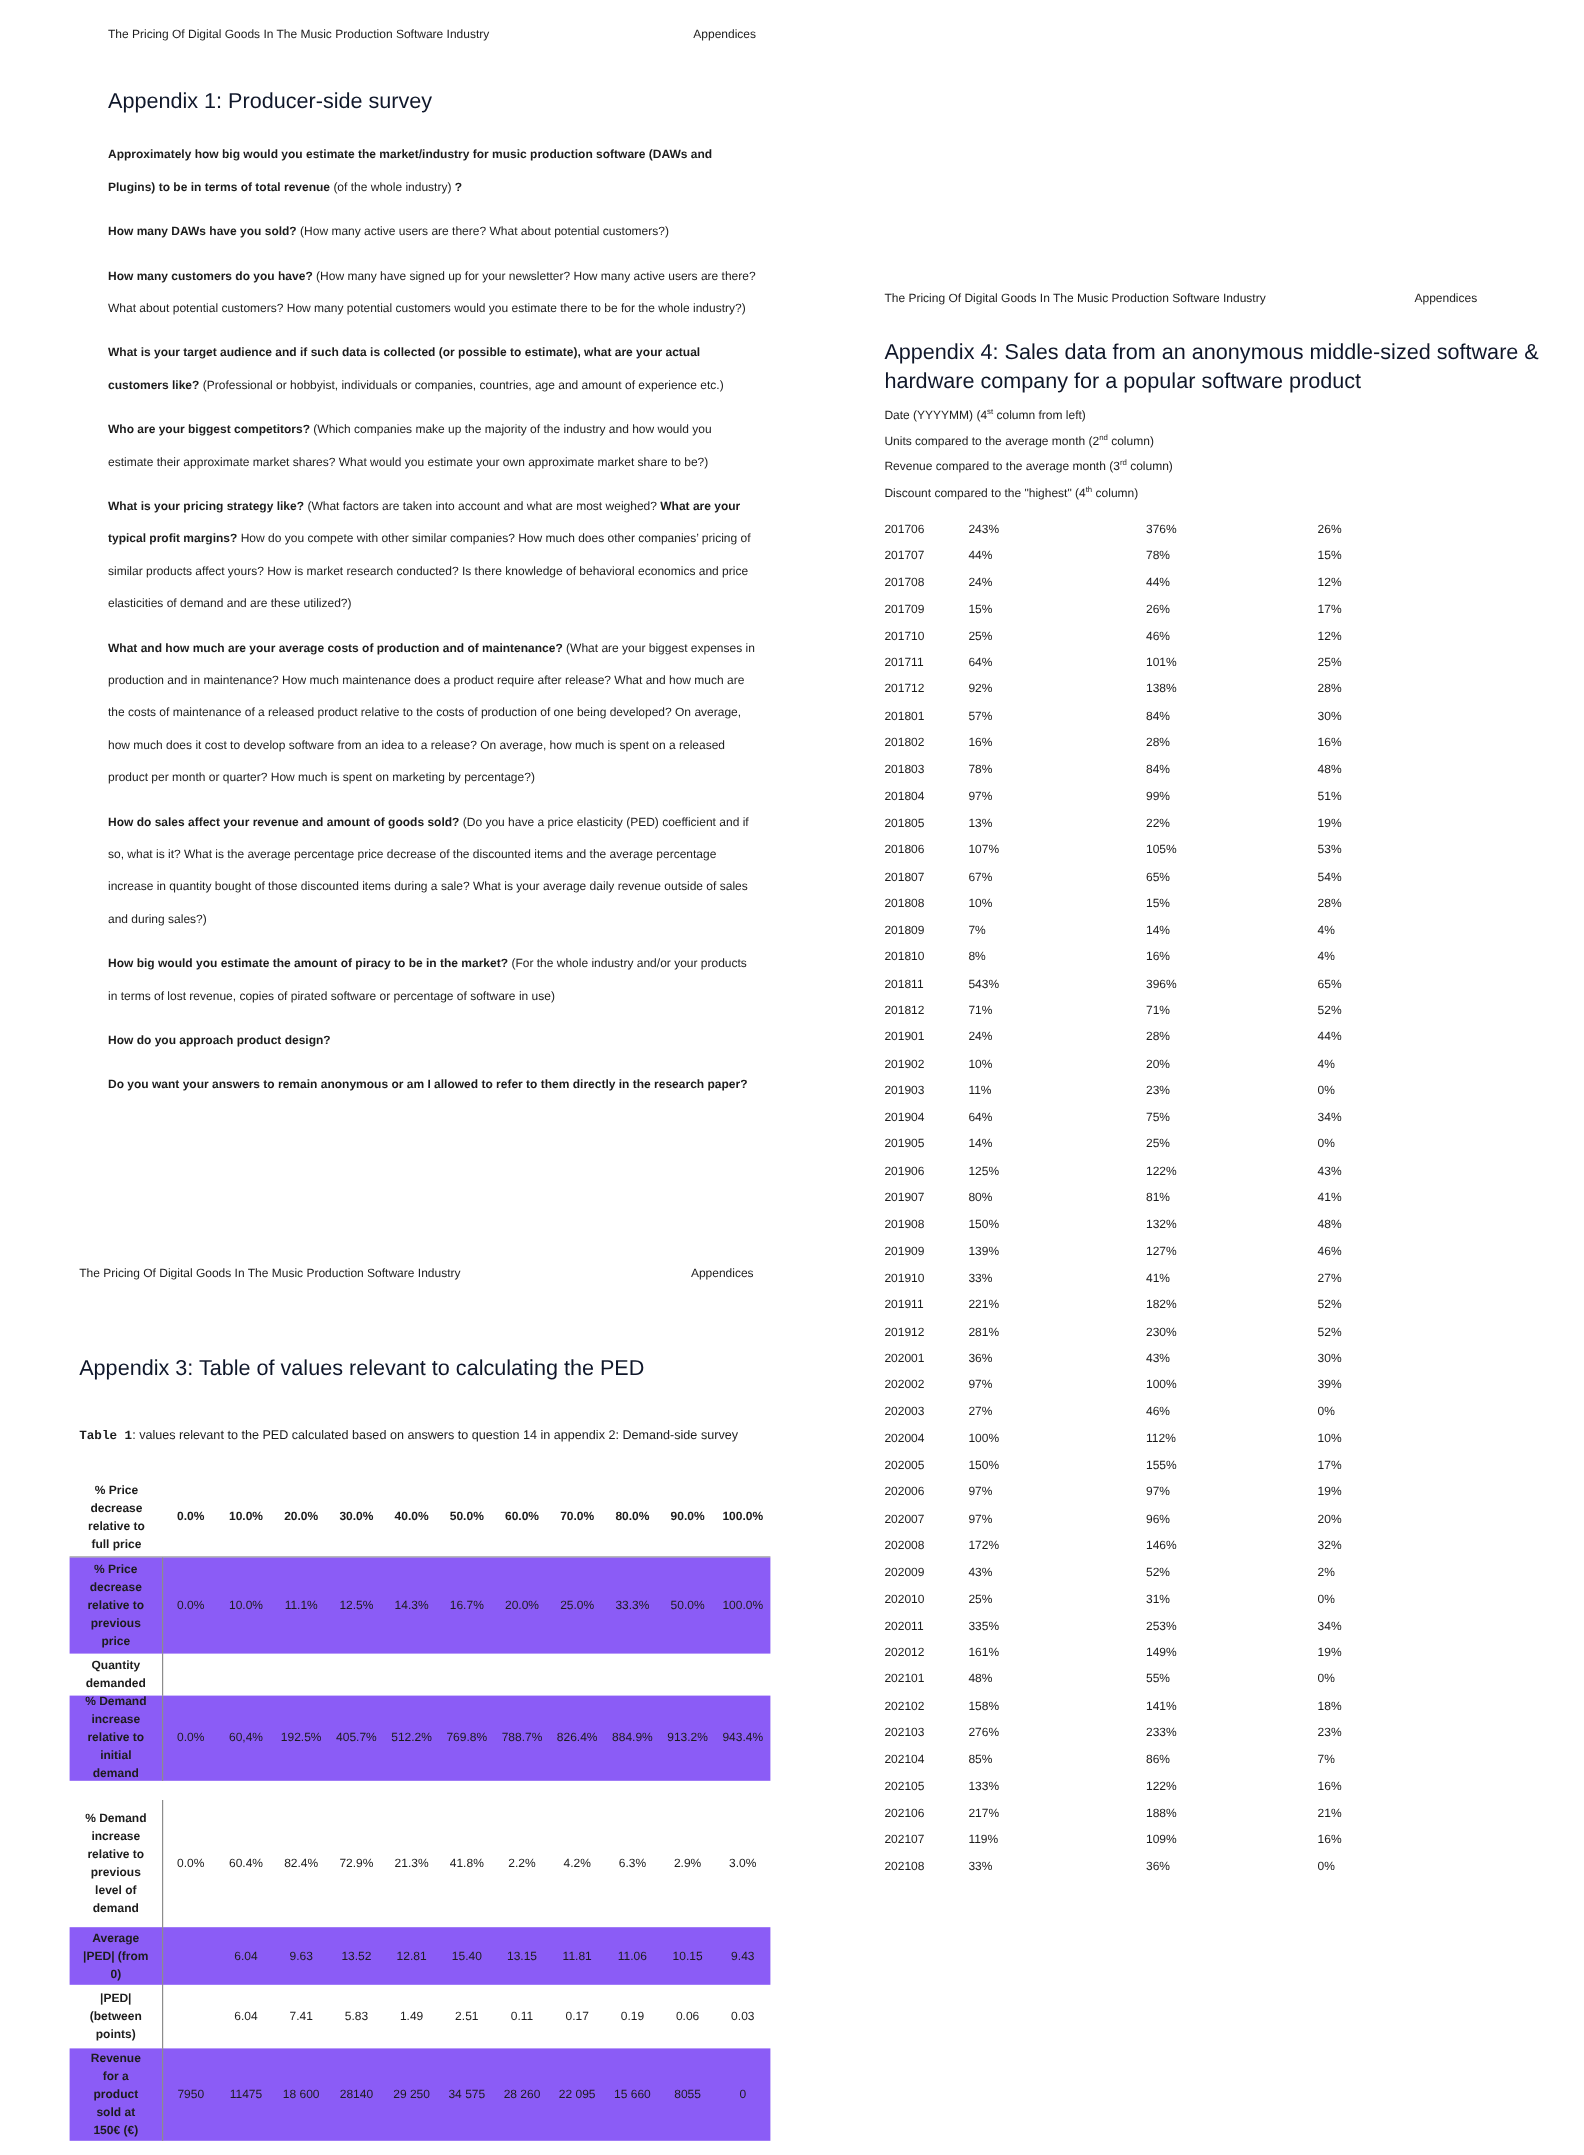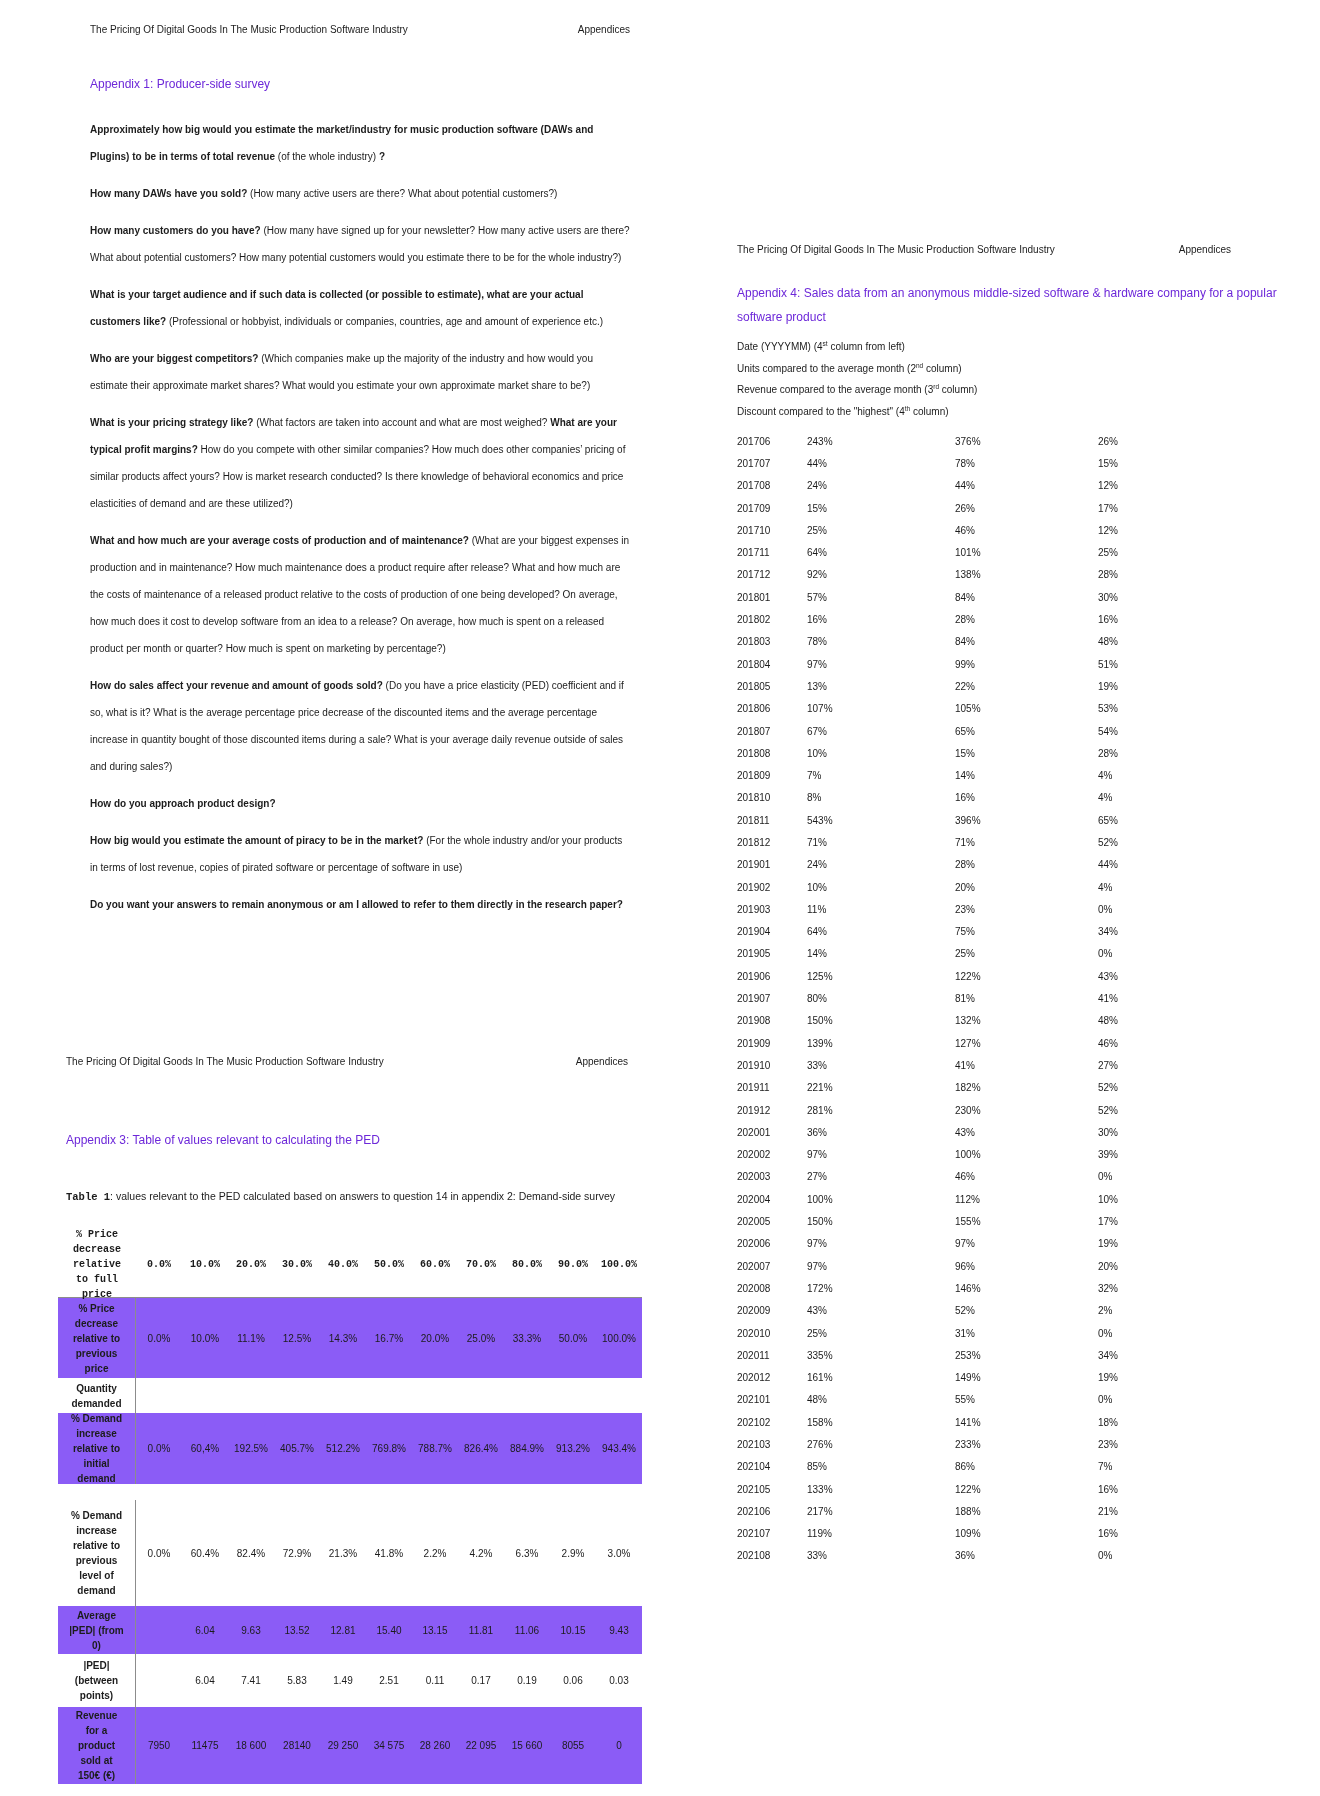--- a/index.html
+++ b/index.html
@@ -18,22 +18,22 @@
     display:flex;
     justify-content:space-between;
     font-size:10px;
     color:#1c1c1c;
   }
   .doc-header.h1{left:90px;top:24px;width:540px;}
   .doc-header.h2{left:66px;top:1056px;width:562px;}
   .doc-header.h3{left:737px;top:244px;width:494px;}
   .apx-heading{
     position:absolute;
-    color:#6d28d9;
-    font-size:12px;
+    color:#0f172a;
+    font-size:18px;
     font-weight:400;
     line-height:24px;
   }
   .apx-heading.a1{left:90px;top:72px;width:540px;}
   .apx-heading.a3{left:66px;top:1128px;width:560px;}
   .apx-heading.a4{left:737px;top:281px;width:555px;}
   
   .questions{
     position:absolute;
     left:90px;top:116px;width:542px;
@@ -51,21 +51,21 @@
     font-size:10.5px;line-height:16px;
   }
   .caption .cb{font-weight:bold;font-family:Liberation Mono, monospace;}
   
   .ped-table{
     position:absolute;
     left:58px;top:1232px;width:584px;
     font-size:10px;
   }
   .ped-row{display:flex;align-items:stretch;}
-  .ped-table > .ped-row:nth-of-type(1){height:65px;font-family:Liberation Mono, monospace;}
+  .ped-table > .ped-row:nth-of-type(1){height:65px;}
   .ped-table > .ped-row:nth-of-type(2){height:80px;}
   .ped-table > .ped-row:nth-of-type(3){height:35px;}
   .ped-table > .ped-row:nth-of-type(4){height:71px;}
   .ped-table > .ped-row:nth-of-type(5){height:106px;margin-top:16px;}
   .ped-table > .ped-row:nth-of-type(6){height:48px;}
   .ped-table > .ped-row:nth-of-type(7){height:53px;}
   .ped-table > .ped-row:nth-of-type(8){height:77px;}
   .ped-row.shaded{background:#8b5cf6;}
   .ped-row.hdr{border-bottom:1.5px solid #8c8c8c;}
   .ped-row.hdr .ped-val{font-weight:bold;}
@@ -187,29 +187,29 @@
         
       
           <span class="b">How do sales affect your revenue and amount of goods sold?</span>
         
           <span> (Do you have a price elasticity (PED) coefficient and if so, what is it? What is the average percentage price decrease of the discounted items and the average percentage increase in quantity bought of those discounted items during a sale? What is your average daily revenue outside of sales and during sales?)</span>
         </p>
 
       <p>
         
       
+          <span class="b">How big would you estimate the amount of piracy to be in the market?</span>
+        
+          <span> (For the whole industry and/or your products in terms of lost revenue, copies of pirated software or percentage of software in use)</span>
+        </p>
+
+      <p>
+        
+      
           <span class="b">How do you approach product design?</span>
-        </p>
-
-      <p>
-        
-      
-          <span class="b">How big would you estimate the amount of piracy to be in the market?</span>
-        
-          <span> (For the whole industry and/or your products in terms of lost revenue, copies of pirated software or percentage of software in use)</span>
         </p>
 
       <p>
         
       
           <span class="b">Do you want your answers to remain anonymous or am I allowed to refer to them directly in the research paper?</span>
         </p>
     </div>
 
   <div class="doc-header h2">

